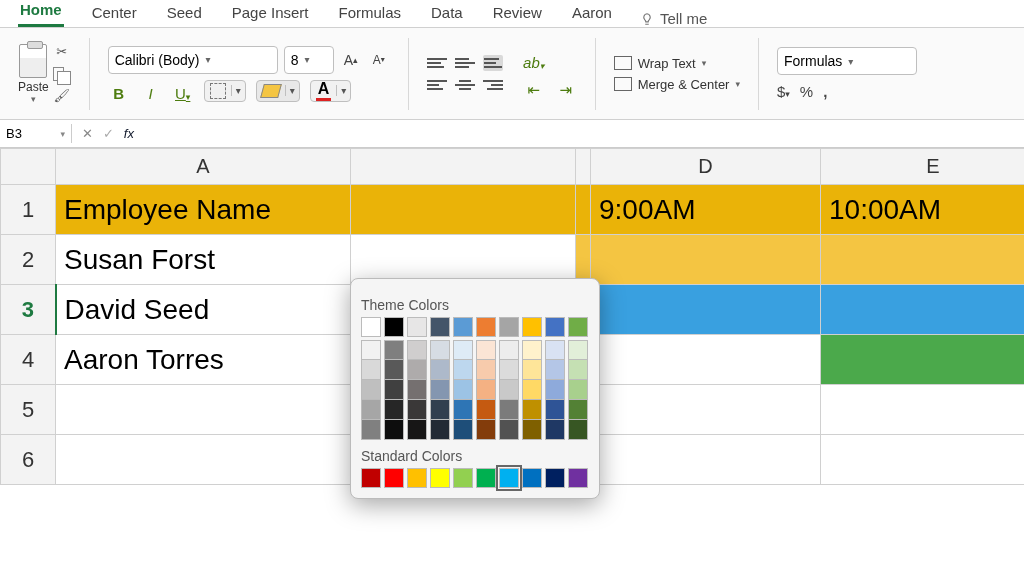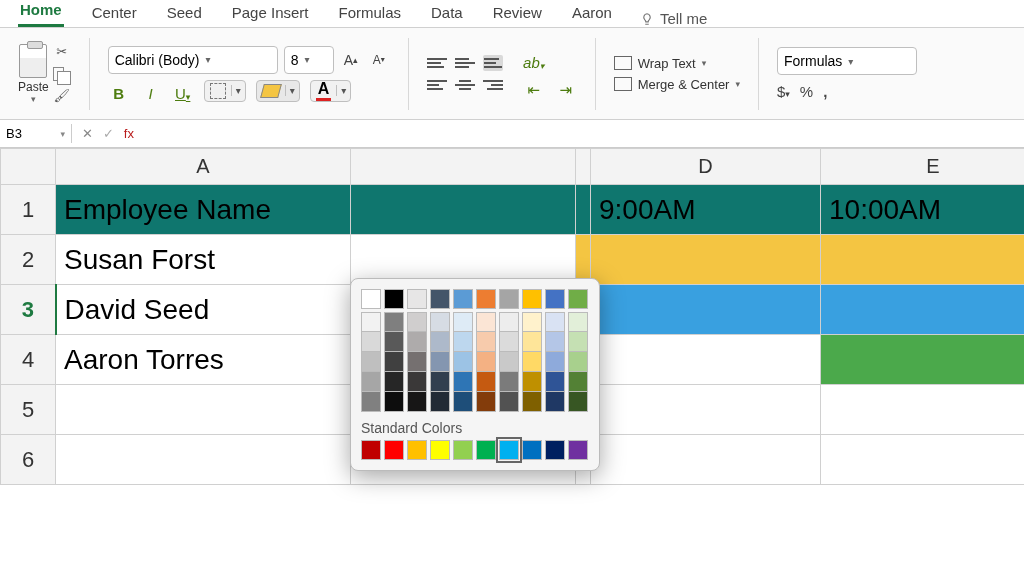--- a/index.html
+++ b/index.html
@@ -66,35 +66,35 @@
   .numfmt { display:flex; flex-direction:column; gap:8px; }
   .numrow { display:flex; gap:10px; align-items:center; font-size:15px; color:#444; }
 
   
   .fbar { display:flex; align-items:center; height:28px; border-bottom:1px solid #ccc;
           background:#fff; font-size:13px; }
   .namebox { width:72px; border-right:1px solid #ccc; padding:2px 6px; display:flex;
              align-items:center; justify-content:space-between; }
   .namebox .arr { font-size:9px; color:#888; }
   .fxbtns { display:flex; gap:10px; padding:0 10px; color:#888; align-items:center; }
-  .fx { color:#b91c1c; }
+  .fx { font-style:italic; color:#0f172a; }
 
   
   .sheet { position:relative; }
   table.grid { border-collapse:collapse; width:100%; table-layout:fixed; }
   table.grid th, table.grid td { border:1px solid #d0d0d0; }
   table.grid th { background:#f3f3f3; font-weight:400; color:#333; font-size:20px; height:36px; }
   .corner { width:55px; background:#f3f3f3; }
   col.cA { width:295px; } col.cB { width:225px; } col.cC { width:15px; }
   col.cD { width:230px; } col.cE { width:225px; }
   .rh { background:#f3f3f3; text-align:center; font-size:22px; color:#333; width:55px; }
   .rh.sel { color:#1e7a41; font-weight:600; border-right:2px solid #1e7a41 !important; }
   td.cell { font-size:28px; padding:4px 8px; height:50px; vertical-align:middle;
             white-space:nowrap; overflow:hidden; }
-  td.header-cell { background:#0f766e; }
+  td.header-cell { background:#eab308; }
   td.yl { background:#f4c542; }
   td.bl { background:#39a0e0; }
   td.gr { background:#4ba94b; }
 
   
   .popover { position:absolute; left:350px; top:130px; width:250px; background:#f5f5f5;
              border:1px solid #bbb; border-radius:8px; box-shadow:0 6px 24px rgba(0,0,0,.35);
              padding:10px; z-index:50; }
   .nofill { border:2px solid #1e7a41; background:#fff; height:26px; display:flex;
             align-items:center; justify-content:center; font-size:15px; color:#333;
@@ -343,20 +343,21 @@
     <td class="cell"></td>
     <td class="cell"></td>
     <td class="cell"></td>
     <td class="cell"></td>
     <td class="cell"></td>
   </tr>
 </tbody>
     </table>
 
 <div class="popover">
+  <div class="sect">Theme Colors</div>
   <div class="swatch-row" id="theme-main">
         <div class="sw" style="background: rgb(255, 255, 255);"></div>
         <div class="sw" style="background: rgb(0, 0, 0);"></div>
         <div class="sw" style="background: rgb(231, 230, 230);"></div>
         <div class="sw" style="background: rgb(68, 85, 105);"></div>
         <div class="sw" style="background: rgb(91, 155, 213);"></div>
         <div class="sw" style="background: rgb(237, 125, 49);"></div>
         <div class="sw" style="background: rgb(165, 165, 165);"></div>
         <div class="sw" style="background: rgb(255, 192, 0);"></div>
         <div class="sw" style="background: rgb(68, 114, 196);"></div>

